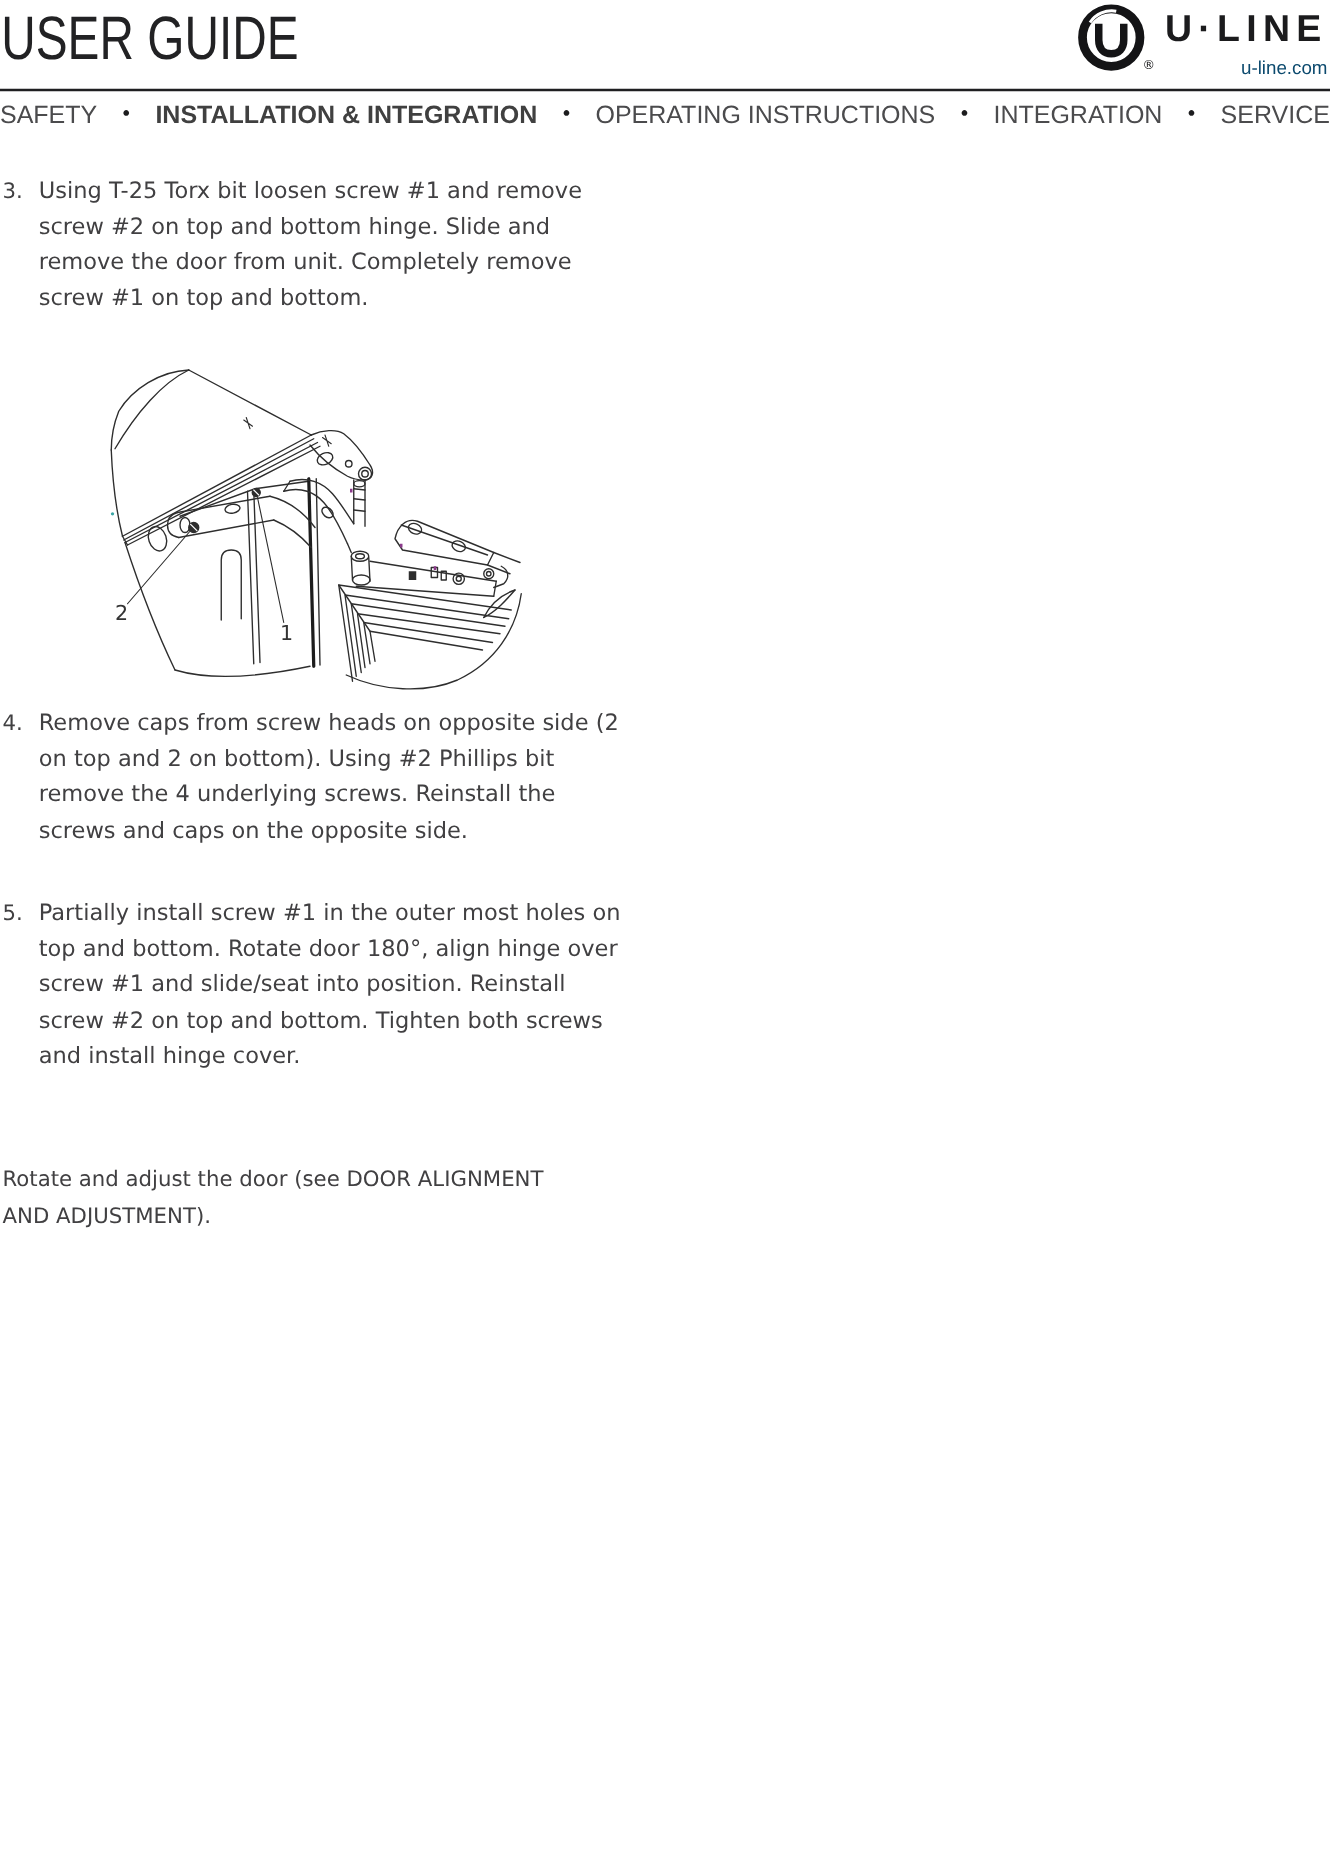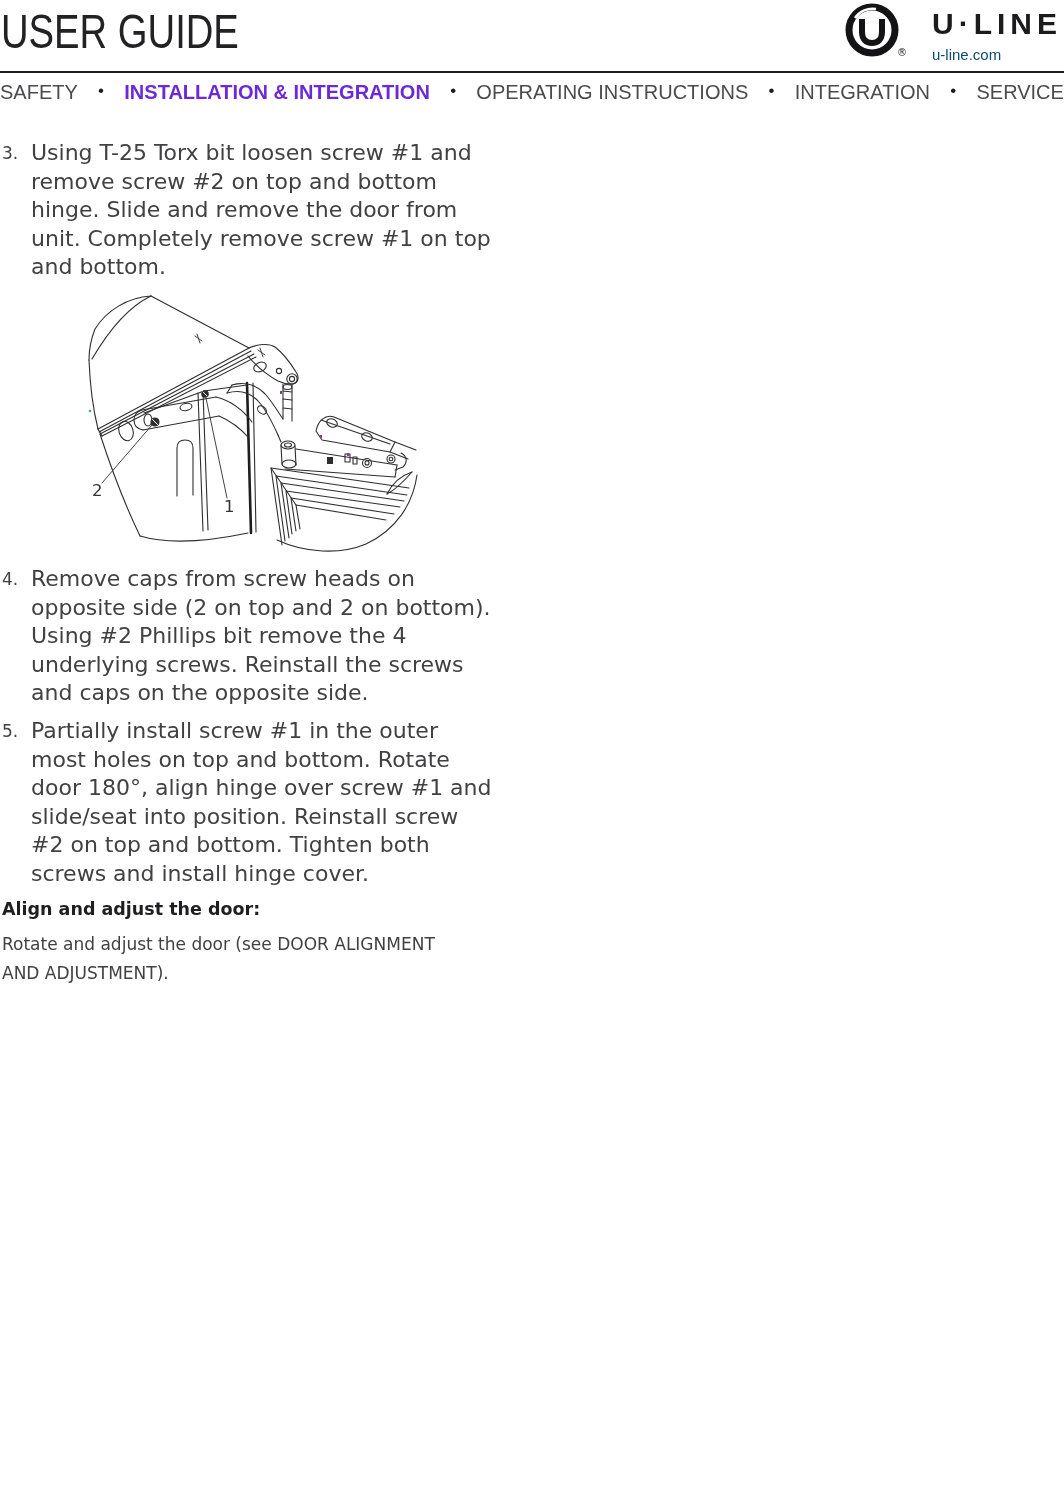--- a/index.html
+++ b/index.html
@@ -10,43 +10,43 @@
   
   .title {
     position:absolute; top:3px; left:1px;
     font-family:"Liberation Sans", sans-serif;
     font-size:49px; font-weight:400; color:#222224; letter-spacing:0;
     transform:scaleX(0.78); transform-origin:left top; white-space:nowrap;
   }
   .logo { position:absolute; top:2px; right:2px; display:flex; align-items:flex-start; }
   .logo-mark { position:relative; width:60px; height:62px; }
   .logo-reg { position:absolute; right:-2px; bottom:6px; font-size:10px; color:#1b1b1d; }
-  .logo-text { display:flex; flex-direction:column; margin-left:27px; }
+  .logo-text { display:flex; flex-direction:column; align-items:flex-end; margin-left:10px; }
   .logo-word {
     font-family:"Liberation Sans", sans-serif; font-weight:700; font-size:30px;
     letter-spacing:5px; color:#1b1b1d; line-height:44px; white-space:nowrap;
   }
   .logo-site {
     font-family:"Liberation Sans", sans-serif; font-size:15px; color:#0c4a6e;
     line-height:16px; margin-top:1px;
   }
   .rule-top { position:absolute; top:71px; left:0; width:1064px; height:2px; background:#1f1f21; }
   
   .nav {
     position:absolute; top:81px; left:0; width:1064px;
     display:flex; justify-content:space-between; 
     font-family:"Liberation Sans", sans-serif; font-size:20px; color:#4b4b4d;
     white-space:nowrap;
   }
   .nav .bullet { color:#1c1c1e; font-size:17px; padding:0 2px; }
-  .nav .nav-item.active { font-weight:700; color:#6d28d9; }
+  .nav .nav-item.active { font-weight:700; color:#404040; }
   
   .step { position:absolute; left:2px; display:flex; width:500px; }
   .step-num { width:29px; flex:0 0 29px; font-size:17px; line-height:28.5px; }
-  .step-text { width:466px; font-size:22px; line-height:28.5px; }
+  .step-text { width:466px; font-size:18px; line-height:28.5px; }
   #step-3 { top:139px; } #step-4 { top:565px; } #step-5 { top:717px; }
   .section-heading {
     position:absolute; top:896px; left:2px;
     font-size:17.5px; font-weight:700; color:#1f1f21; line-height:26px;
   }
   .section-body {
     position:absolute; top:930px; left:2px; width:470px;
     font-size:17px; line-height:28.5px;
   }
   
@@ -211,19 +211,18 @@
   <div class="step" id="step-4">
     <span class="step-num">4.</span>
     <span class="step-text">Remove caps from screw heads on opposite side (2 on top and 2 on bottom). Using #2 Phillips bit remove the 4 underlying screws. Reinstall the screws and caps on the opposite side.</span>
   </div>
 
   <div class="step" id="step-5">
     <span class="step-num">5.</span>
     <span class="step-text">Partially install screw #1 in the outer most holes on top and bottom. Rotate door 180°, align hinge over screw #1 and slide/seat into position. Reinstall screw #2 on top and bottom. Tighten both screws and install hinge cover.</span>
   </div>
 
-  <div class="section-heading">Align and adjust the door:</div>
   <div class="section-body">Rotate and adjust the door (see DOOR ALIGNMENT AND ADJUSTMENT).</div>
 
   <div class="rule-bottom"></div>
   <div class="footer-label">Door Adjustments 2</div>
 
 </div>
 
 </body></html>

